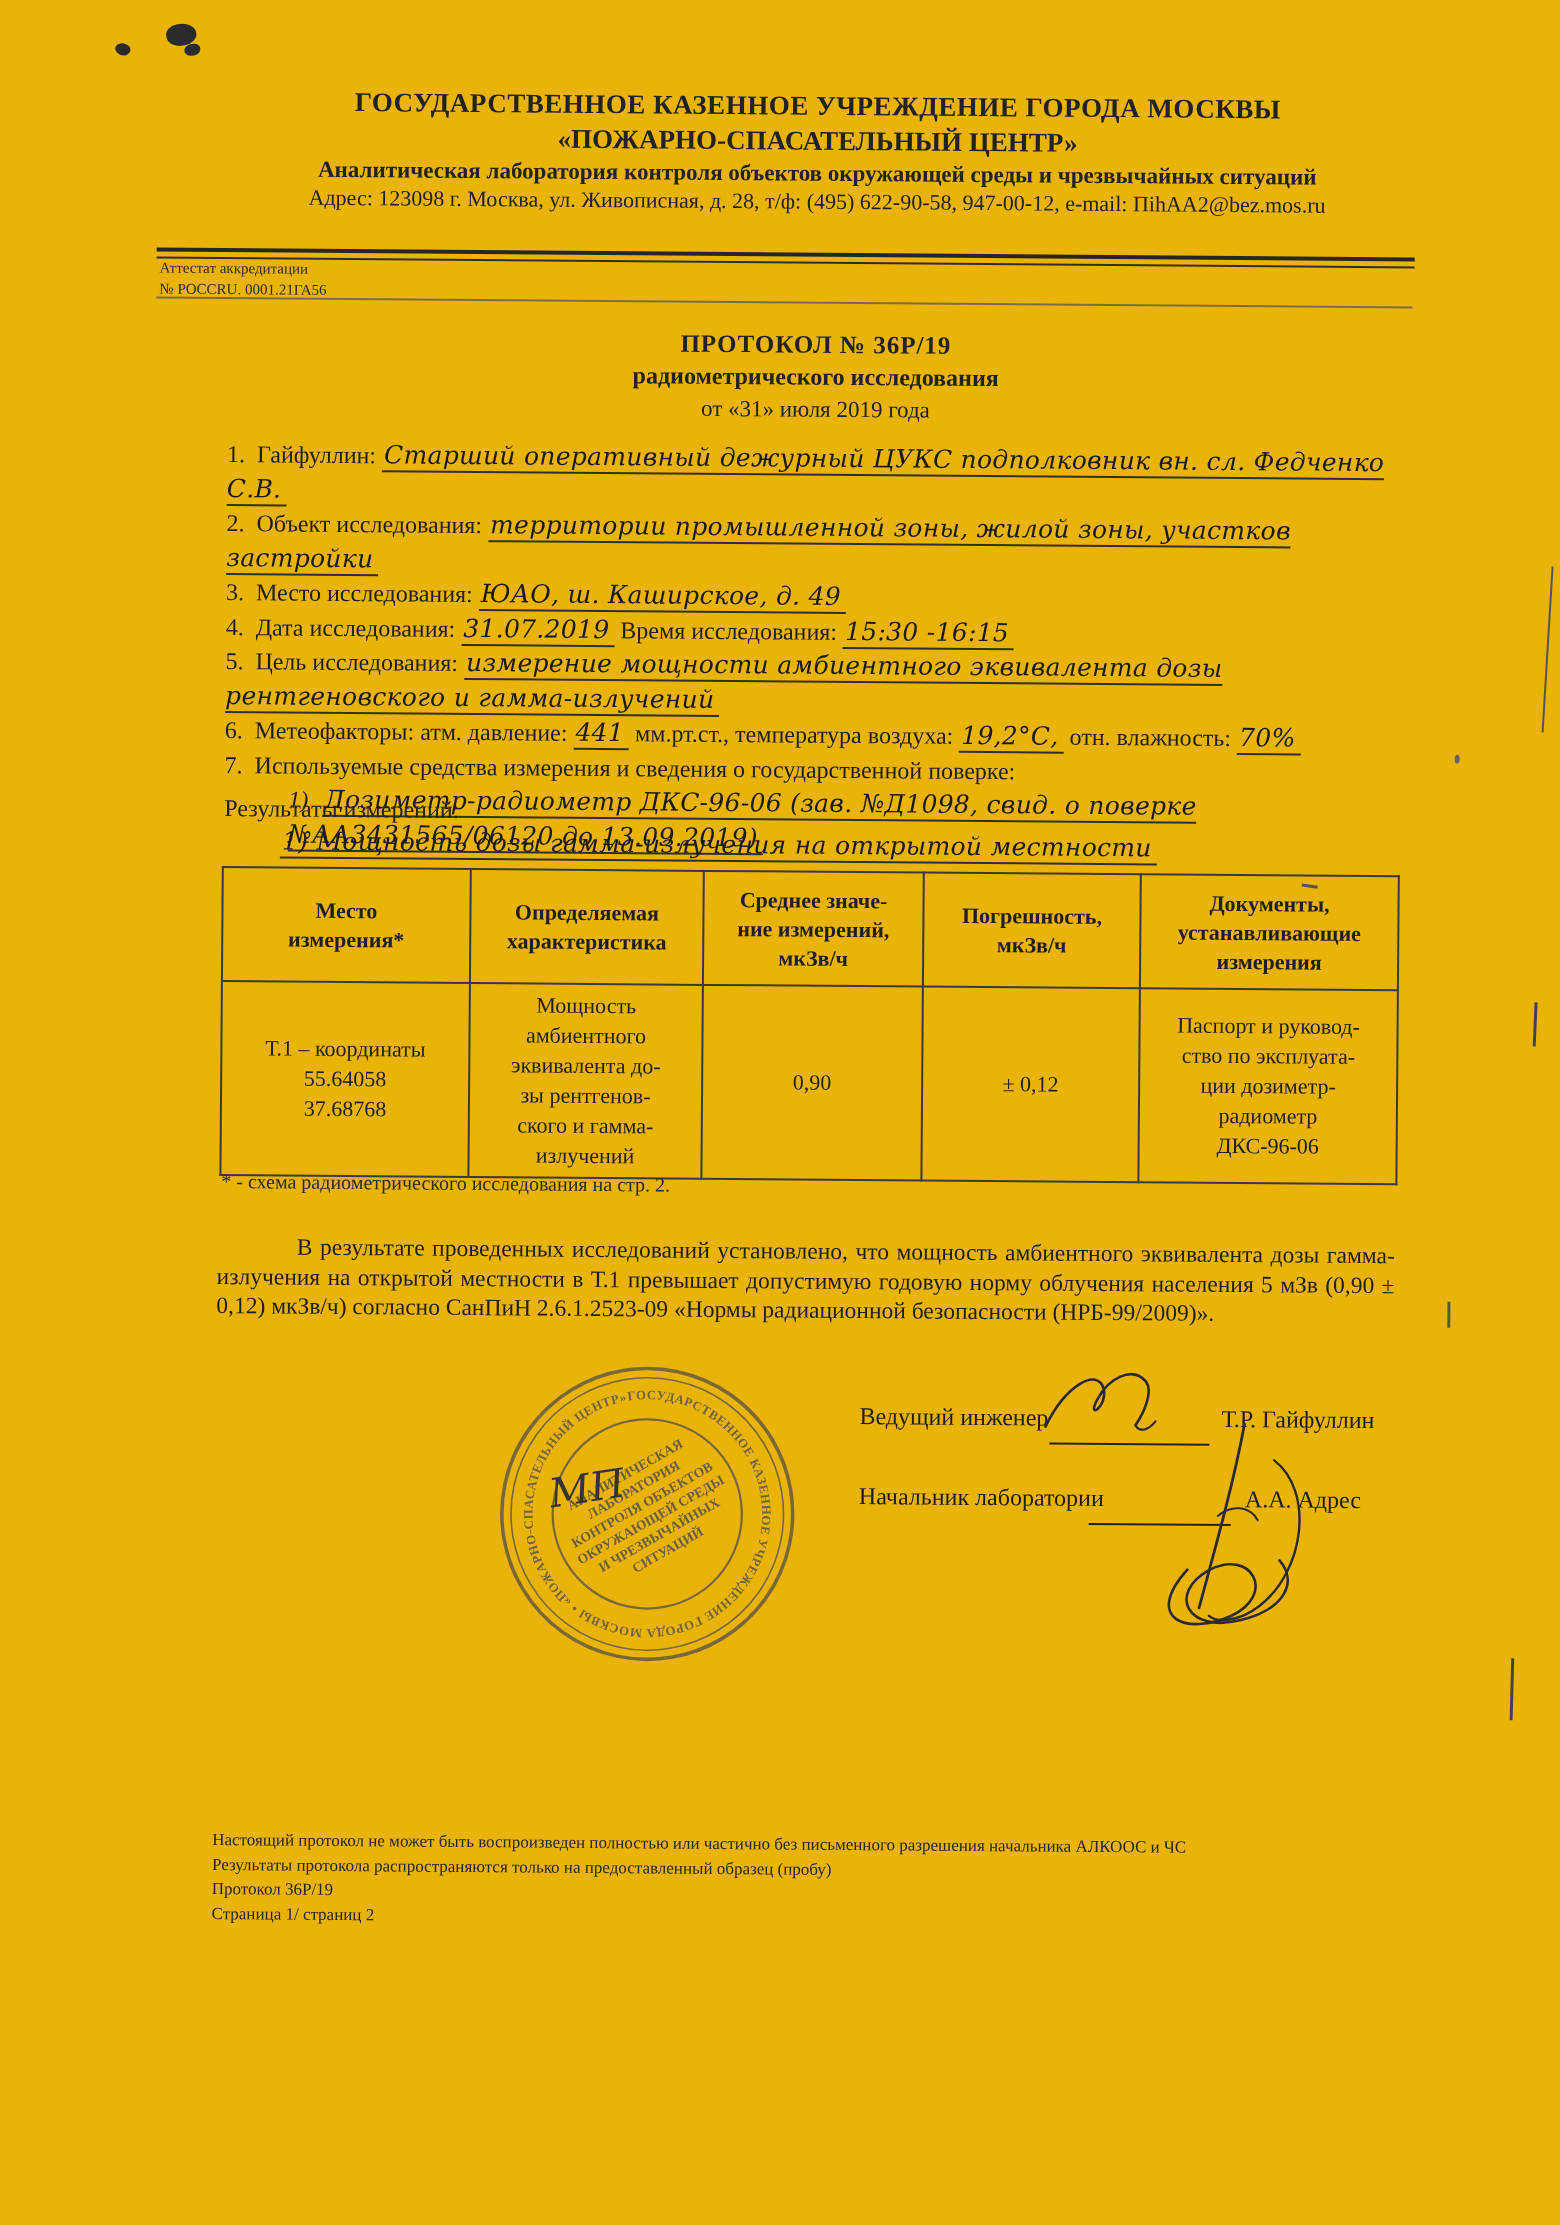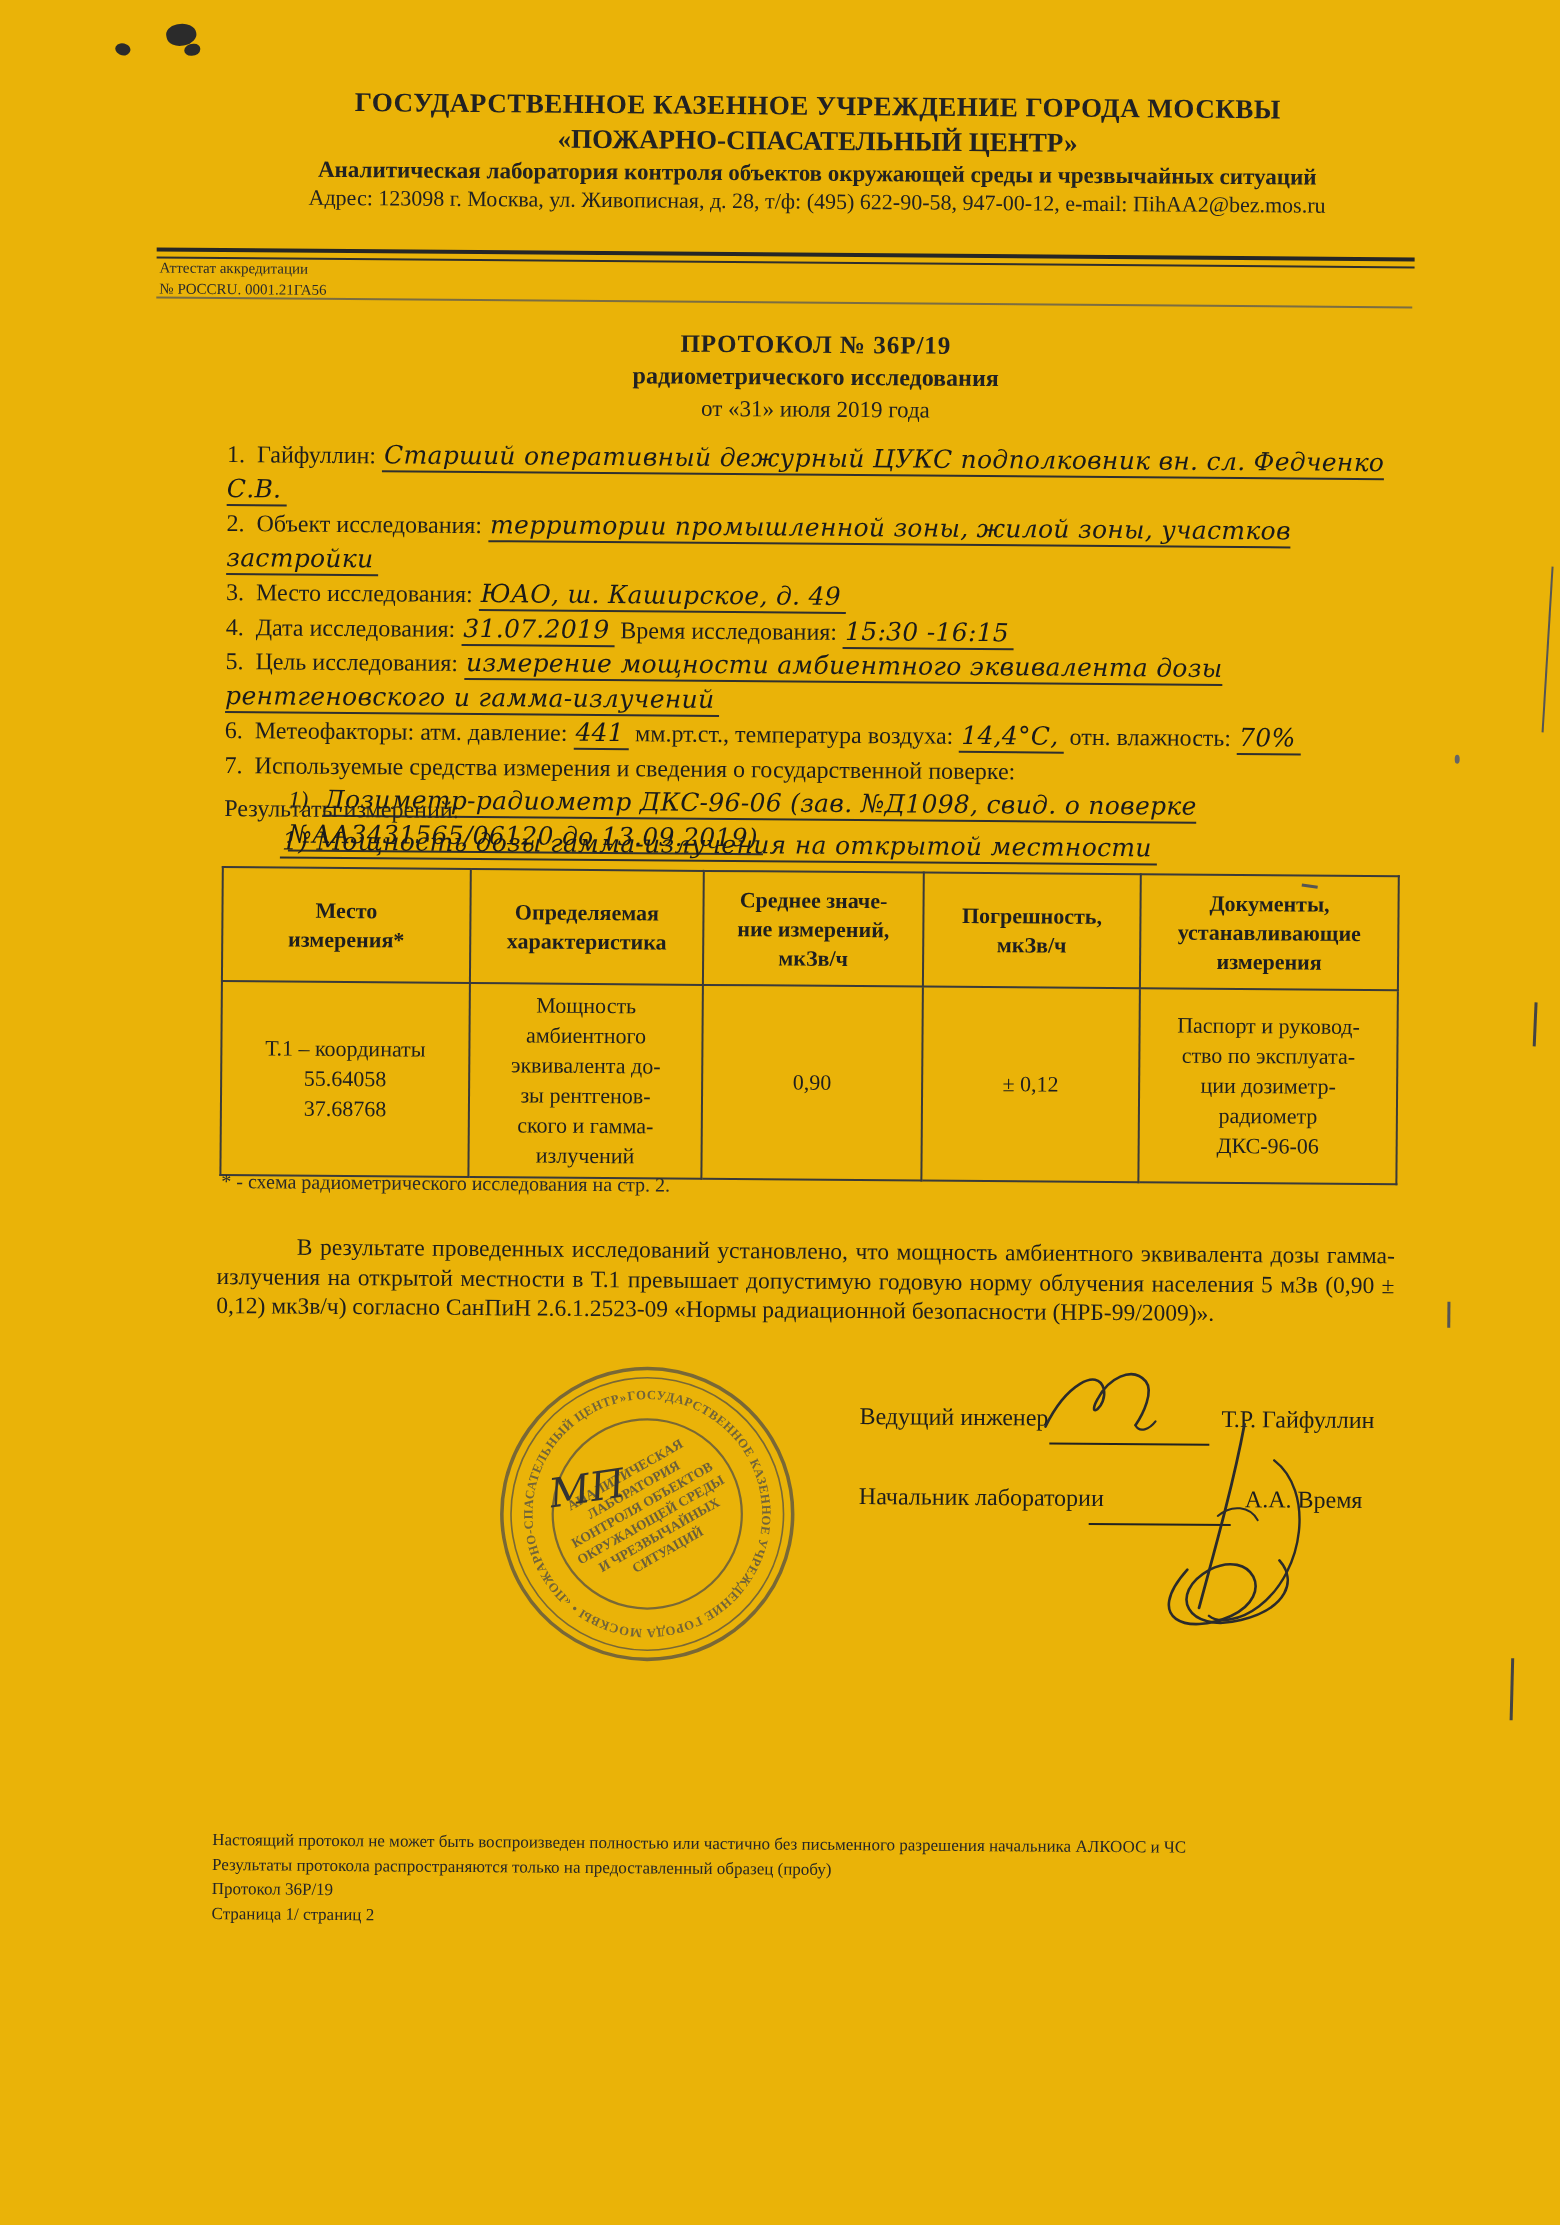--- a/index.html
+++ b/index.html
@@ -137,21 +137,21 @@
         <span class="hw">15:30 -16:15</span>
       </div>
       <div class="item">
         <span class="num">5.</span><span>Цель исследования:</span>
         <span class="hw">измерение мощности амбиентного эквивалента дозы рентгеновского и гамма-излучений</span>
       </div>
       <div class="item">
         <span class="num">6.</span><span>Метеофакторы: атм. давление:</span>
         <span class="hw">441</span>
         <span>мм.рт.ст., температура воздуха:</span>
-        <span class="hw">14,4°С,</span>
+        <span class="hw">19,2°С,</span>
         <span>отн. влажность:</span>
         <span class="hw">70%</span>
       </div>
       <div class="item">
         <span class="num">7.</span><span>Используемые средства измерения и сведения о государственной поверке:</span>
       </div>
       <div class="subitem">
         <span class="num">1)</span><span class="hw">Дозиметр-радиометр ДКС-96-06 (зав. №Д1098, свид. о поверке №АА3431565/06120 до 13.09.2019)</span>
       </div>
     </div>
@@ -230,21 +230,21 @@
         </g>
       </svg>
     </div>
     <div class="abs stamp-mp">МП</div>
 
     <div class="abs sig-label r1l">Ведущий инженер</div>
     <div class="abs r1line"></div>
     <div class="abs sig-label r1n">Т.Р. Гайфуллин</div>
     <div class="abs sig-label r2l">Начальник лаборатории</div>
     <div class="abs r2line"></div>
-    <div class="abs sig-label r2n">А.А. Время</div>
+    <div class="abs sig-label r2n">А.А. Адрес</div>
 
     <svg class="abs sig-svg" style="left:1030px;top:1348px;" width="200" height="92" viewBox="0 0 200 92">
       <path d="M18,72 C38,30 70,12 76,34 C80,52 58,66 70,44 C80,24 104,10 118,26 C126,36 116,58 108,70" fill="none" stroke="#2b2b2b" stroke-width="2.6" stroke-linecap="round"></path>
       <path d="M108,70 C112,78 122,74 128,66" fill="none" stroke="#2b2b2b" stroke-width="2.2" stroke-linecap="round"></path>
     </svg>
 
     <svg class="abs sig-svg" style="left:1095px;top:1412px;" width="280" height="220" viewBox="0 0 280 220">
       <path d="M152,4 C142,60 126,120 108,188" fill="none" stroke="#2b2b2b" stroke-width="2.8" stroke-linecap="round"></path>
       <path d="M96,150 C52,200 96,216 140,196 C186,174 160,128 118,150 C76,174 96,214 150,200 C196,188 206,160 188,140" fill="none" stroke="#2b2b2b" stroke-width="2.6" stroke-linecap="round"></path>
       <path d="M182,40 C222,70 214,150 168,186 C150,200 128,204 118,196" fill="none" stroke="#2b2b2b" stroke-width="2.4" stroke-linecap="round"></path>

